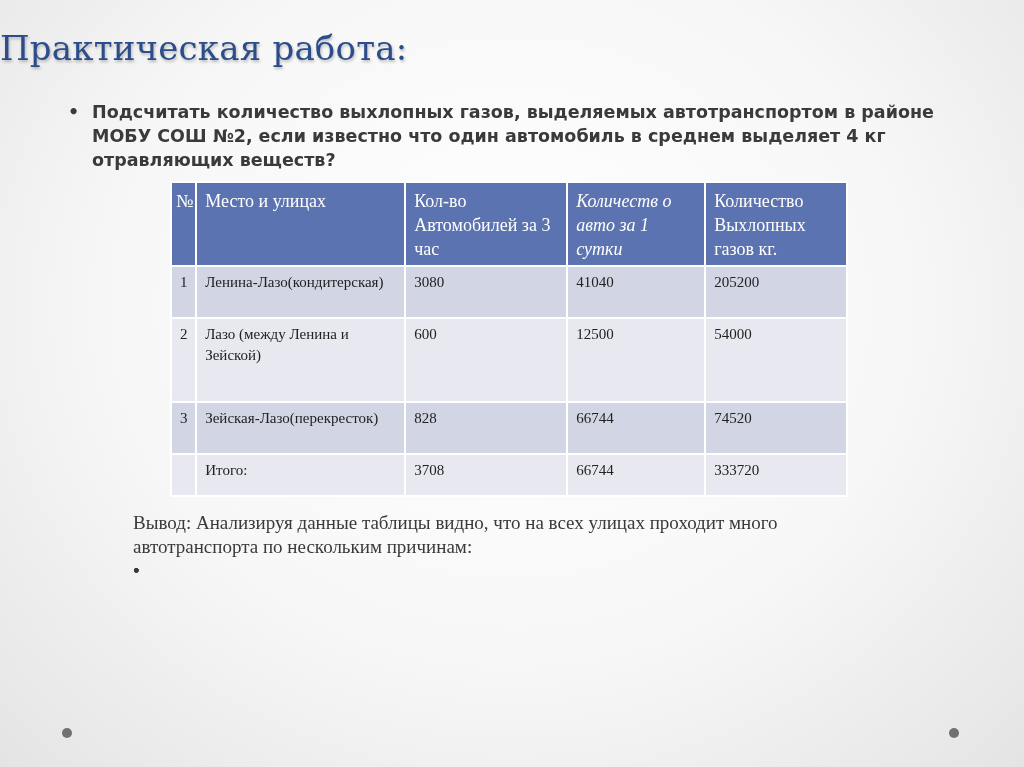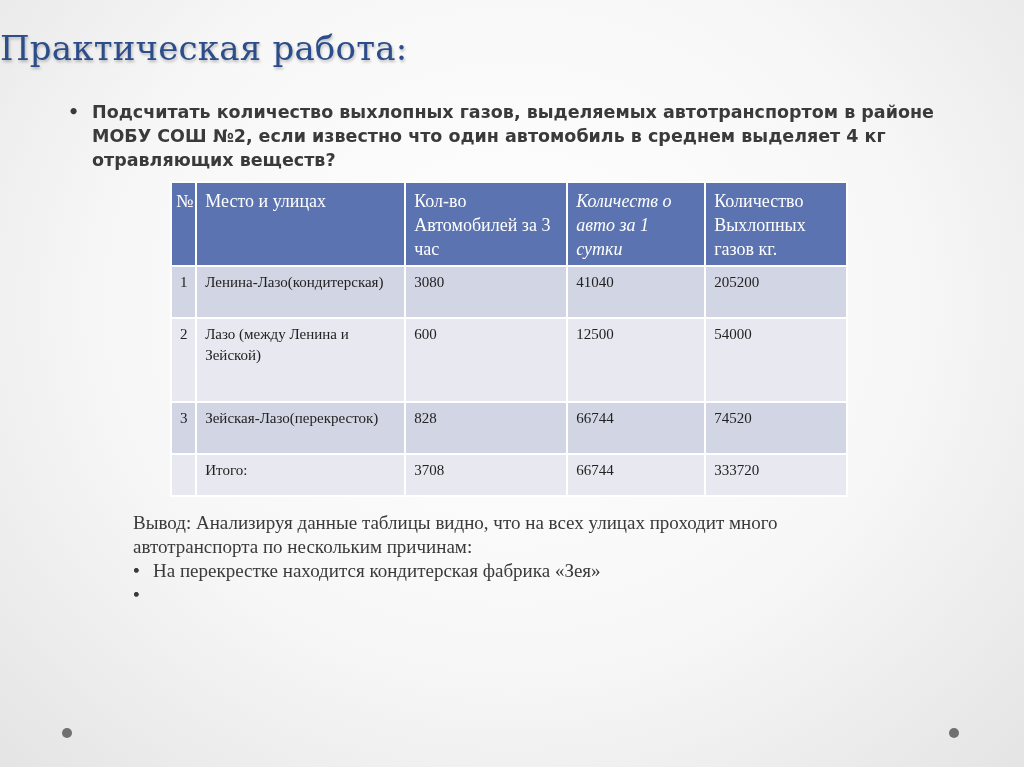--- a/index.html
+++ b/index.html
@@ -99,21 +99,20 @@
 </table>
 
 <div class="conclusion">
   <div>Вывод: Анализируя данные таблицы видно, что на всех улицах проходит много автотранспорта по нескольким причинам:</div>
   <ul>
     <li>
       <span class="b">•</span>
     </li>
     <li>
       <span class="b">•</span>
-      <span>На перекрестке находится кондитерская фабрика «Зея»</span>
     </li>
     <li>
       <span class="b">•</span>
     </li>
     <li>
       <span class="b">•</span>
     </li>
   </ul>
 </div>
 

